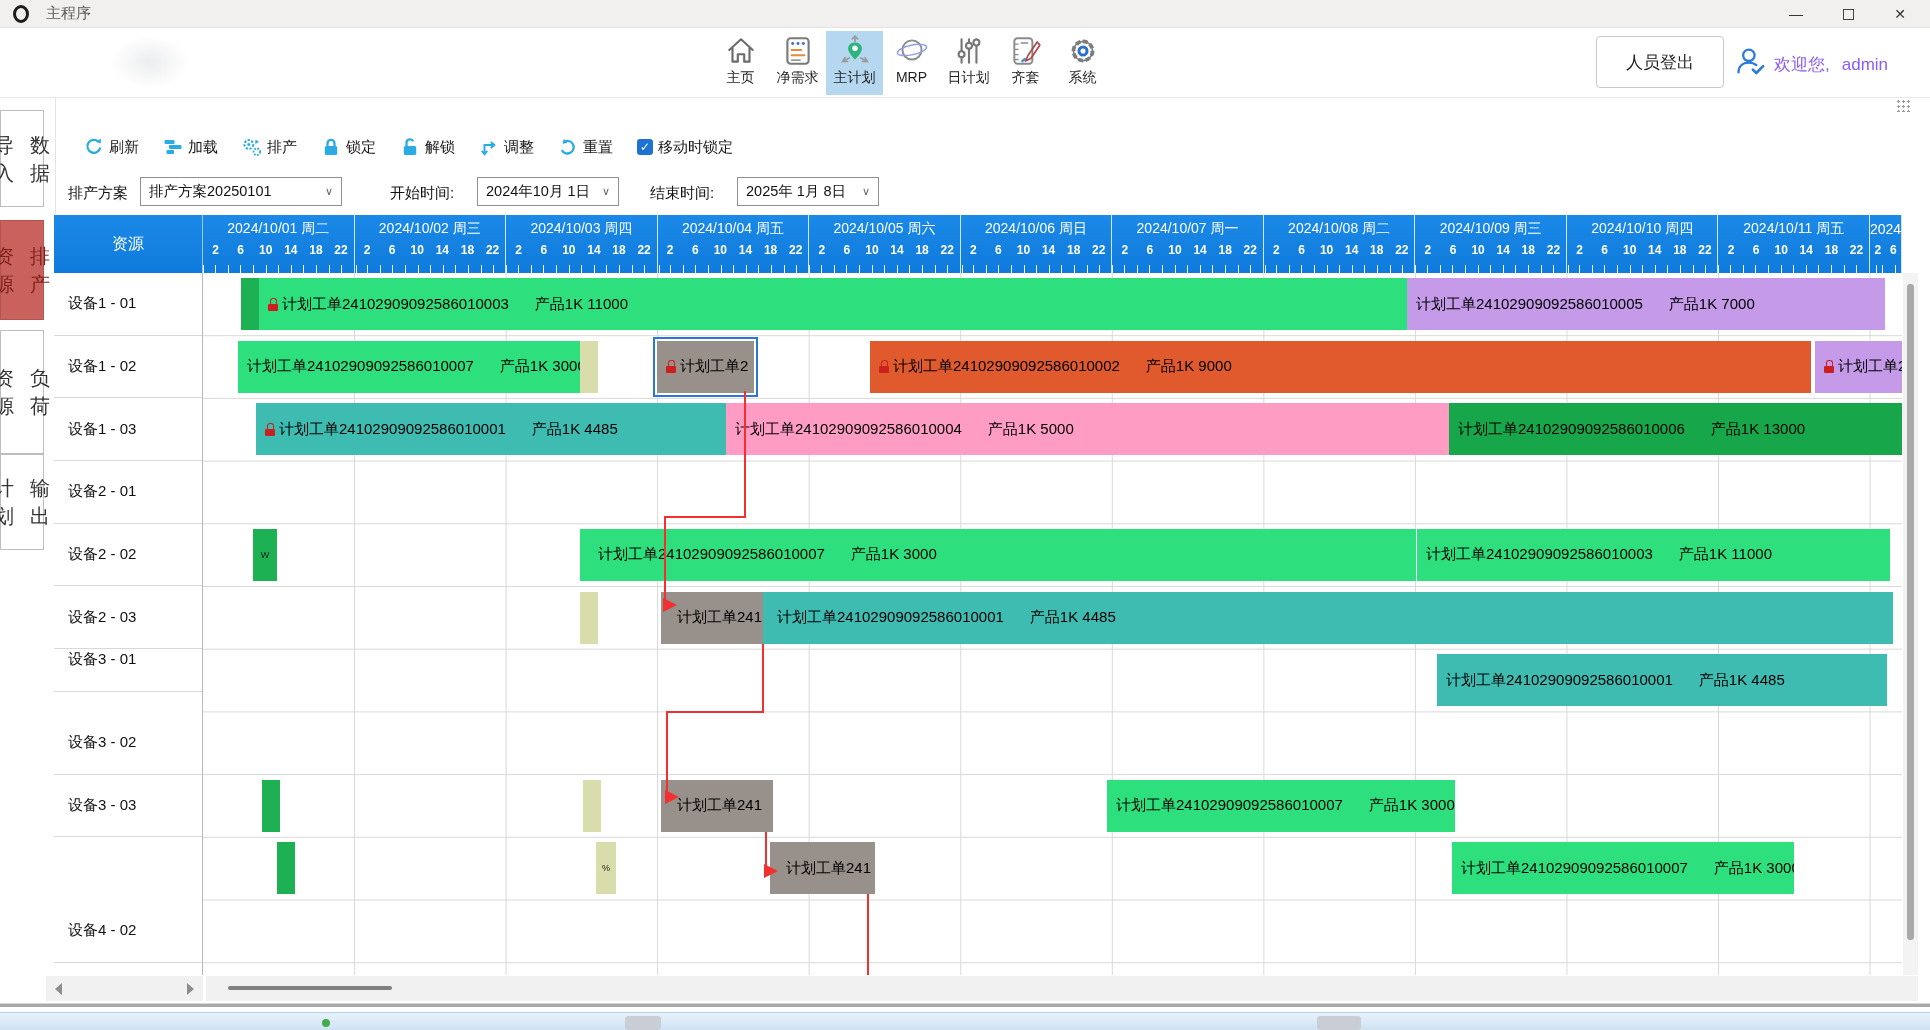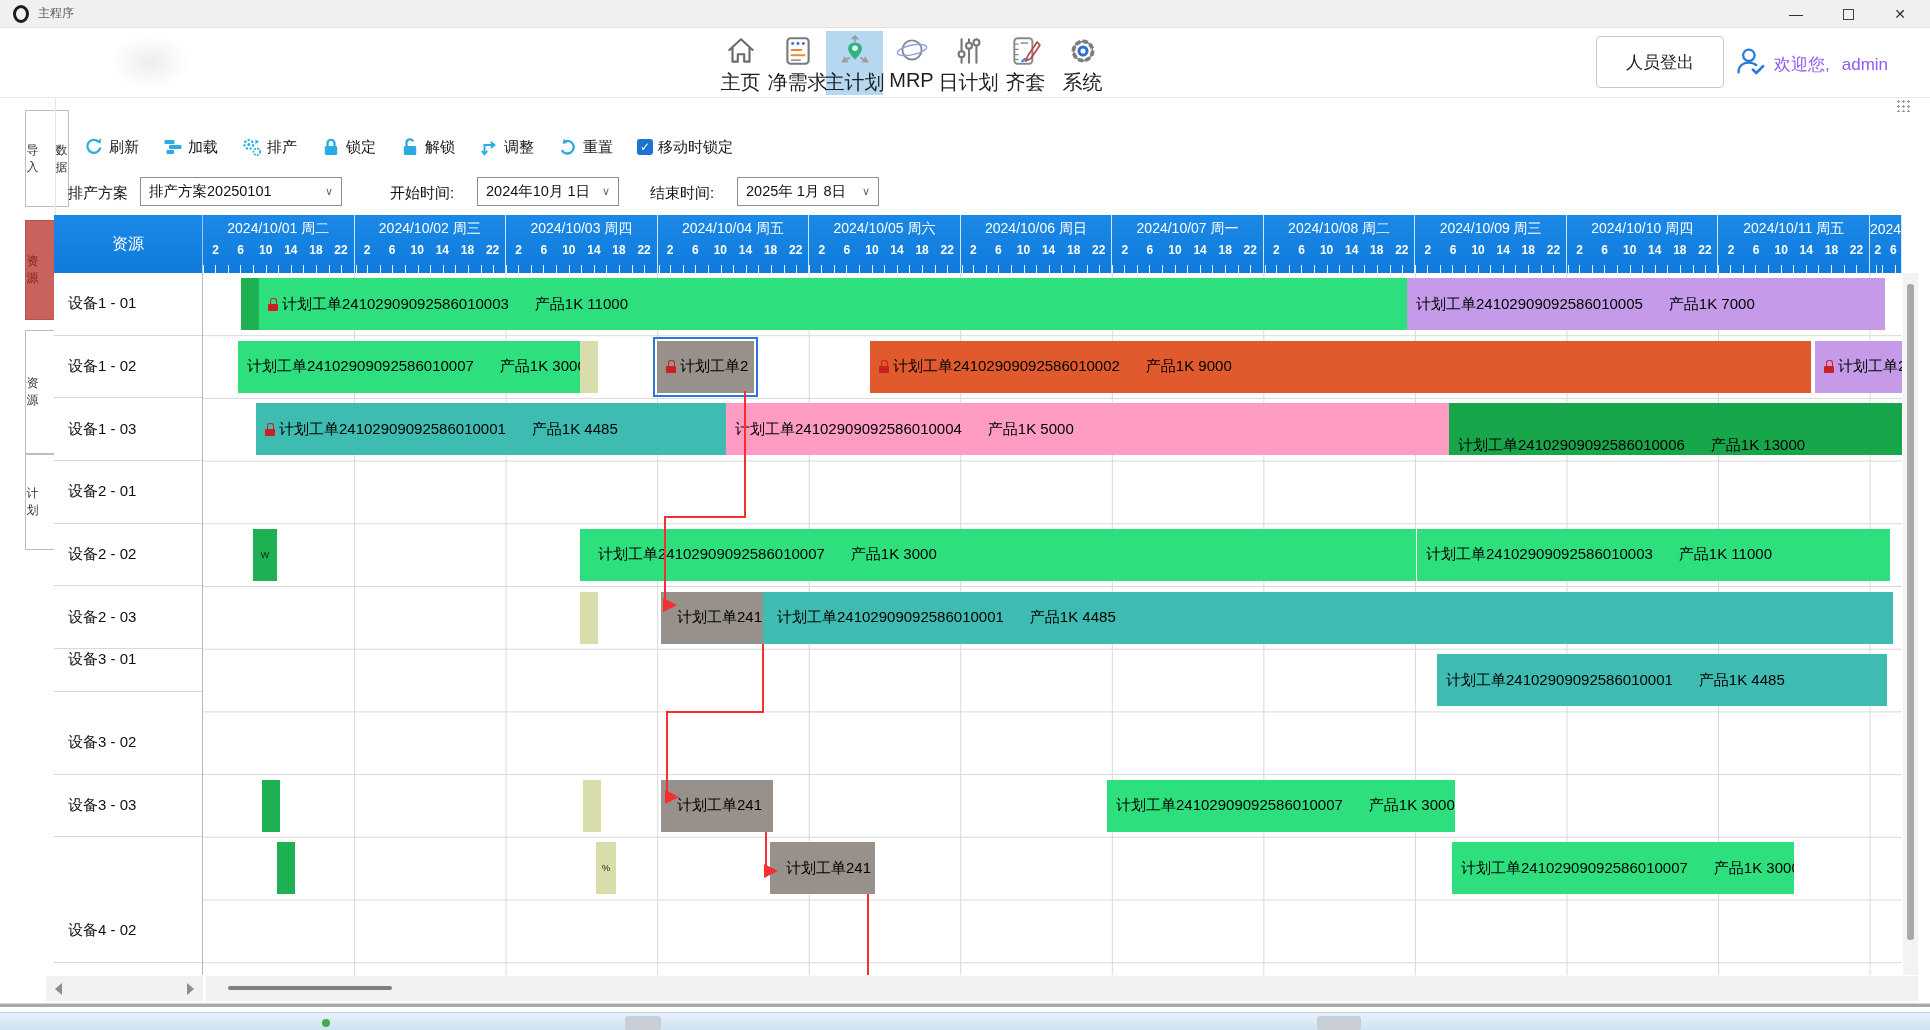--- a/index.html
+++ b/index.html
@@ -1,43 +1,43 @@
 <!DOCTYPE html>
 <html><head>
 <meta charset="utf-8">
 <style>
   html,body{margin:0;padding:0;background:#dcdcdc;font-family:"Liberation Sans","DejaVu Sans",sans-serif;}
   #app{position:relative;width:1930px;height:1030px;background:#fff;outline:1px solid #9a9a9a;overflow:hidden;}
 
   
   .titlebar{position:absolute;left:0;top:0;width:100%;height:28px;background:#f1f0ef;border-bottom:1px solid #e3e3e3;display:flex;align-items:center;box-sizing:border-box;}
   .app-ring{margin-left:13px;width:10px;height:12px;border:3px solid #1c1c1c;border-radius:50%;}
-  .title-text{margin-left:9px;font-size:12px;color:#5a5a5a;}
+  .title-text{margin-left:17px;font-size:15px;color:#5a5a5a;}
   .win-controls{position:absolute;right:4px;top:0;height:28px;display:flex;}
   .win-btn{width:52px;height:28px;display:flex;align-items:center;justify-content:center;color:#333;font-size:14px;}
   .max-box{width:9px;height:9px;border:1.3px solid #444;}
 
   
   .navbar{position:absolute;left:0;top:29px;width:100%;height:68px;background:#fff;border-bottom:1px solid #e8e8e8;}
   .logo-blob{position:absolute;left:110px;top:6px;width:80px;height:54px;background:radial-gradient(ellipse,rgba(185,190,196,.28),rgba(255,255,255,0) 70%);}
   .nav-items{position:absolute;left:712px;top:2px;display:flex;}
   .nav-item{width:57px;height:64px;display:flex;flex-direction:column;align-items:center;padding-top:3px;box-sizing:border-box;cursor:default;}
   .nav-item.active{background:#b5d7f0;}
   .nav-ic{width:34px;height:34px;}
   .nav-ic svg{width:100%;height:100%;}
-  .nav-label{font-size:20px;color:#1f1f1f;margin-top:1px;white-space:nowrap;}
+  .nav-label{font-size:14px;color:#1f1f1f;margin-top:1px;white-space:nowrap;}
   .logout-btn{position:absolute;left:1596px;top:7px;width:128px;height:52px;background:#fff;border:1px solid #c9c9c9;border-radius:4px;font-size:17px;color:#222;font-family:inherit;}
   .user-ic{position:absolute;left:1734px;top:16px;width:32px;height:32px;}
   .user-ic svg{width:100%;height:100%;}
   .welcome{position:absolute;left:1774px;top:24px;font-size:17px;color:#8b5cf6;}
   .welcome .uname{margin-left:12px;}
   .grip{position:absolute;left:1896px;top:70px;width:15px;height:13px;background-image:radial-gradient(#9a9a9a 1.1px,transparent 1.3px);background-size:5px 5px;}
 
   
-  .side-tab{position:absolute;left:25px;width:44px;background:#fff;border:1px solid #bdbdbd;display:flex;align-items:center;justify-content:center;text-align:center;font-size:12px;color:#333;line-height:1.4;box-sizing:border-box;gap:8px;}
+  .side-tab{position:absolute;left:0;width:44px;background:#fff;border:1px solid #bdbdbd;display:flex;align-items:center;justify-content:center;text-align:center;font-size:20px;color:#333;line-height:1.4;box-sizing:border-box;gap:8px;}
   .side-tab.active{background:#c9625c;border-color:#b25550;color:#7e1f1f;}
   .t0{top:110px;height:97px;}
   .t1{top:220px;height:100px;}
   .t2{top:330px;height:124px;}
   .t3{top:454px;height:96px;}
   .panel-edge{position:absolute;left:55px;top:98px;width:1px;height:877px;background:#e4e4e4;}
 
   
   .toolbar{position:absolute;left:84px;top:132px;height:30px;display:flex;gap:24px;align-items:center;}
   .tb-item{display:flex;align-items:center;gap:5px;font-size:15px;color:#151515;white-space:nowrap;}
@@ -501,21 +501,21 @@
       </div>
       <div class="bar" style="left: 53px; top: 130.4px; width: 470px; background: rgb(63, 188, 178);">
         <span class="lock"></span>
         <span class="order">计划工单24102909092586010001</span>
         <span class="product">产品1K 4485</span>
       </div>
       <div class="bar" style="left: 523px; top: 130.4px; width: 723px; background: rgb(255, 156, 196);">
         <span class="order">计划工单24102909092586010004</span>
         <span class="product">产品1K 5000</span>
       </div>
-      <div class="bar" style="left: 1246px; top: 130.4px; width: 453px; background: rgb(23, 167, 74); align-items: flex-end;">
+      <div class="bar" style="left: 1246px; top: 130.4px; width: 453px; background: rgb(23, 167, 74);">
         <span class="order">计划工单24102909092586010006</span>
         <span class="product">产品1K 13000</span>
       </div>
       <div class="bar tinybar" style="left: 50px; top: 255.8px; width: 24px; background: rgb(29, 177, 84);">W</div>
       <div class="bar" style="left: 377px; top: 255.8px; width: 836px; background: rgb(46, 224, 125); padding-left: 18px;">
         <span class="order">计划工单24102909092586010007</span>
         <span class="product">产品1K 3000</span>
       </div>
       <div class="bar" style="left: 1214px; top: 255.8px; width: 473px; background: rgb(46, 224, 125);">
         <span class="order">计划工单24102909092586010003</span>

